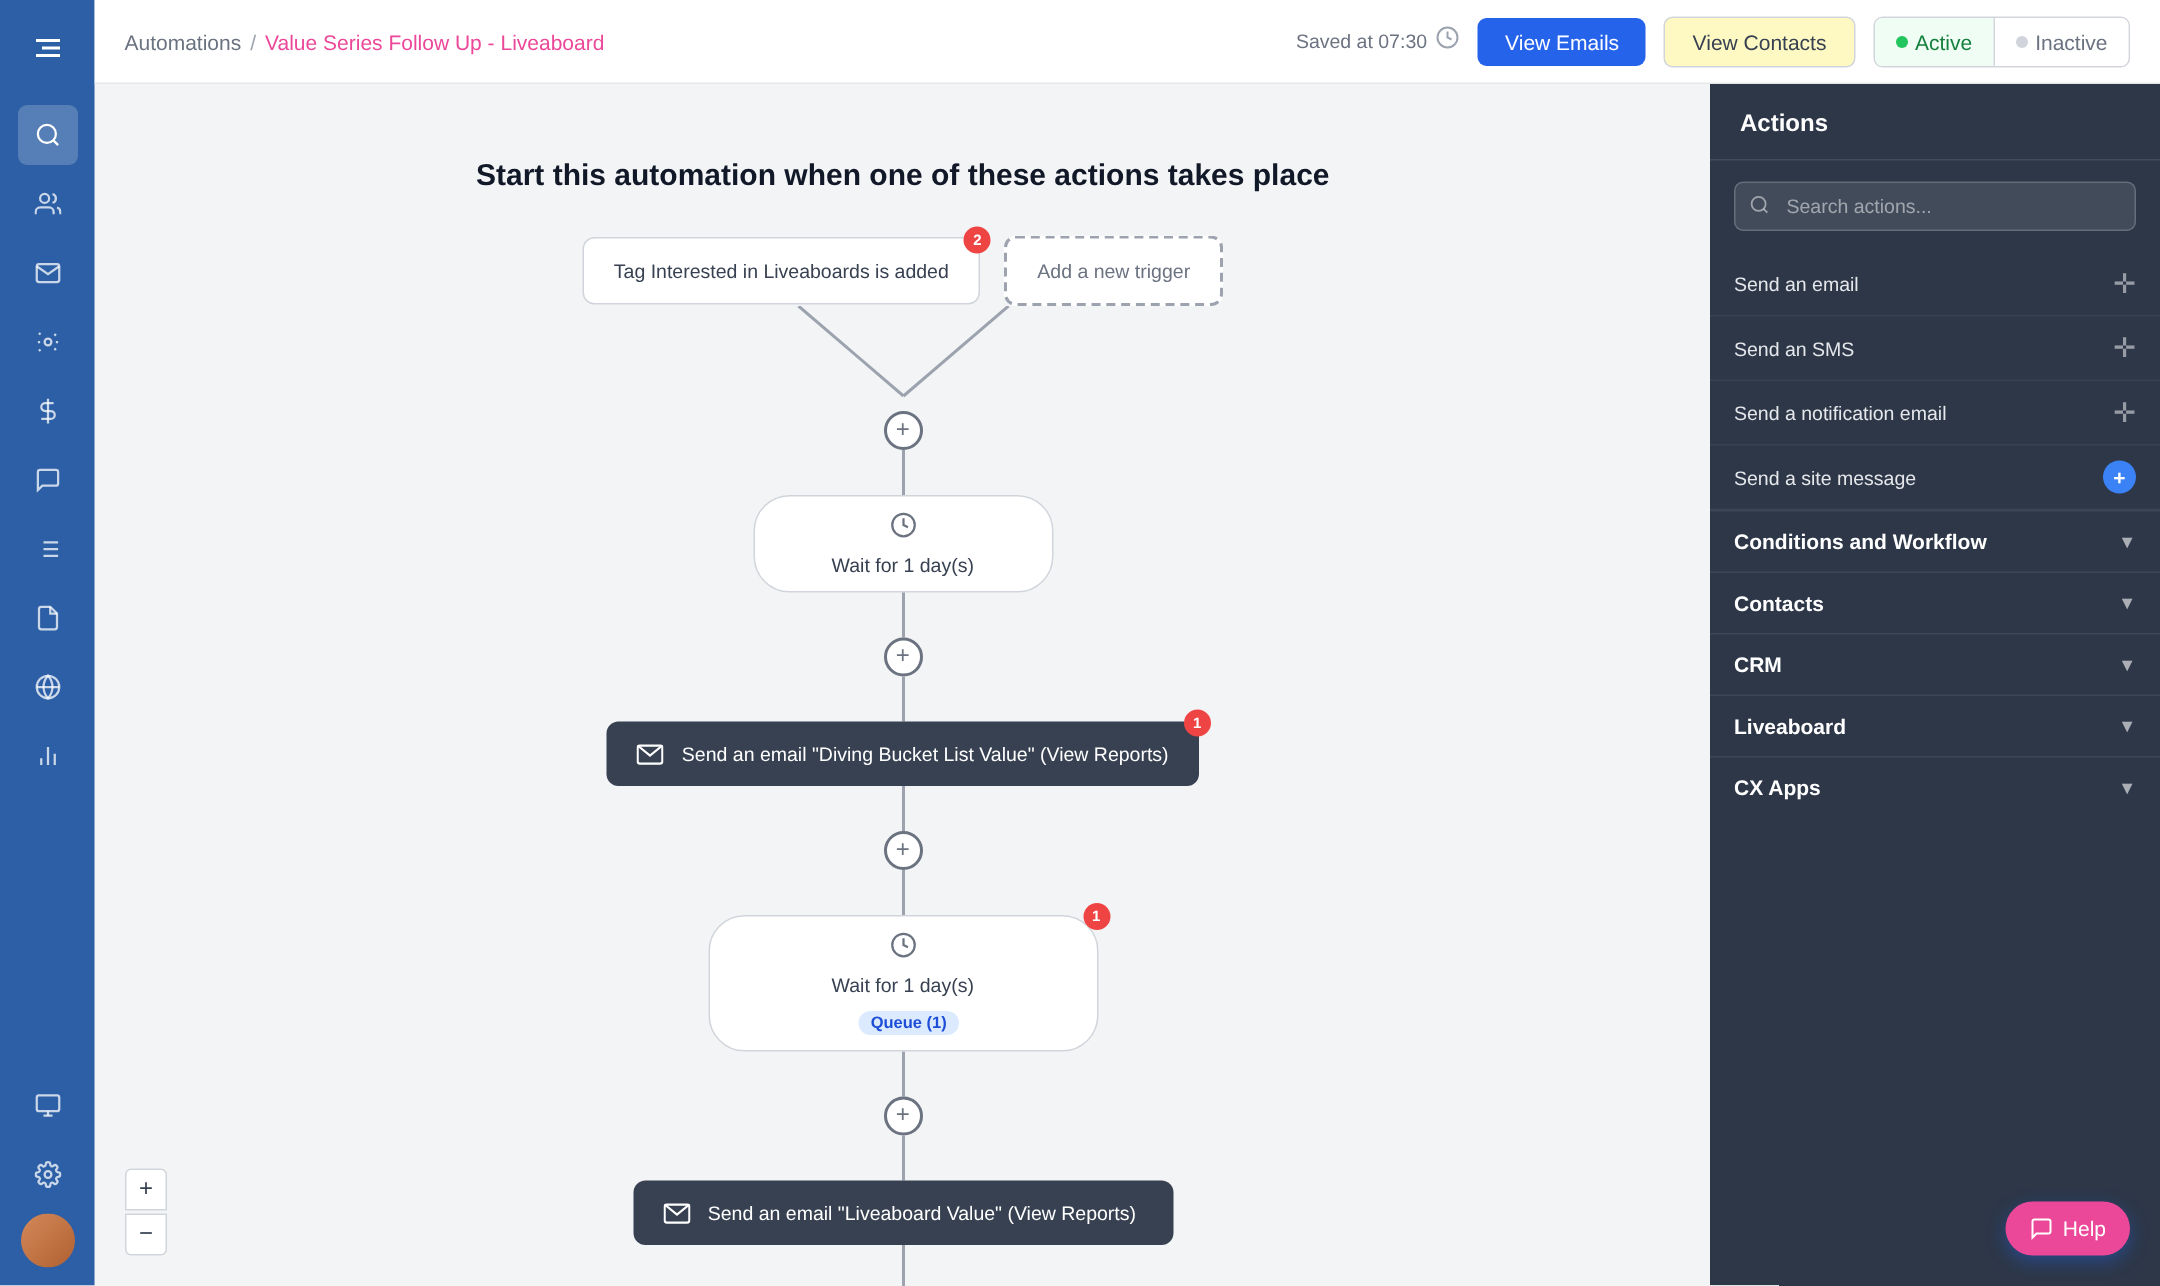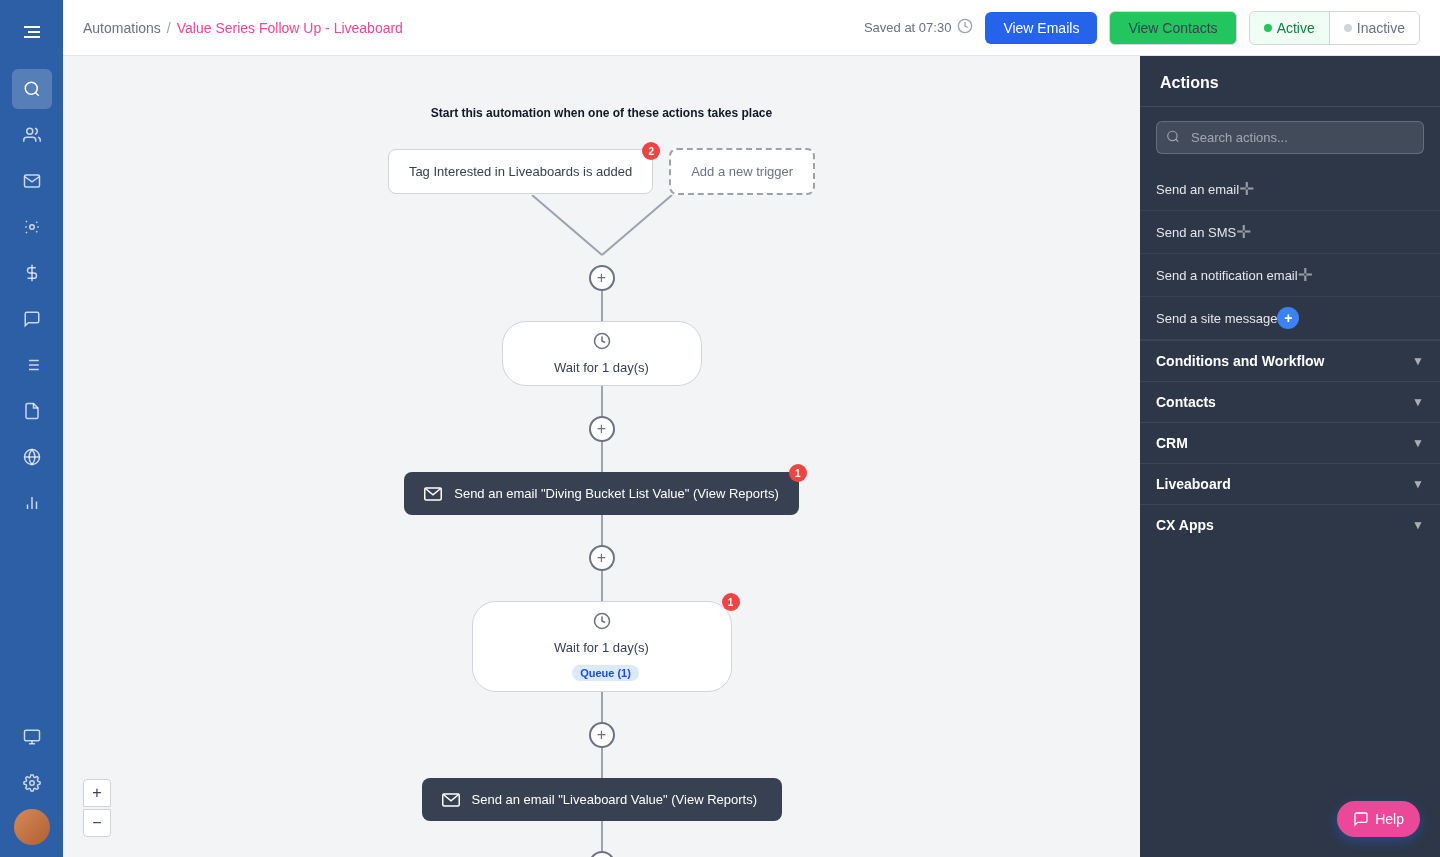--- a/index.html
+++ b/index.html
@@ -104,21 +104,21 @@
       padding: 8px 18px;
       border-radius: 6px;
       font-size: 14px;
       font-weight: 500;
       cursor: pointer;
       display: flex;
       align-items: center;
       gap: 6px;
     }
     .btn-view-contacts {
-      background: #22c55e;
+      background: #fef9c3;
       color: #374151;
       border: 1px solid #d1d5db;
       padding: 8px 18px;
       border-radius: 6px;
       font-size: 14px;
       font-weight: 500;
       cursor: pointer;
     }
     .status-group {
       display: flex;
@@ -171,21 +171,21 @@
     
     .automation-canvas {
       display: flex;
       flex-direction: column;
       align-items: center;
       padding: 20px;
       min-height: 900px;
     }
 
     .canvas-title {
-      font-size: 12px;
+      font-size: 20px;
       font-weight: 600;
       color: #111827;
       margin-bottom: 28px;
       text-align: center;
     }
 
     
     .trigger-row {
       display: flex;
       gap: 16px;
@@ -347,20 +347,21 @@
       font-weight: 600;
     }
     .chevron {
       color: rgba(255,255,255,0.6);
       font-size: 12px;
     }
 
     .action-item {
       display: flex;
       align-items: center;
+      justify-content: space-between;
       padding: 10px 16px;
       cursor: pointer;
       border-bottom: 1px solid rgba(255,255,255,0.06);
     }
     .action-label {
       color: #e5e7eb;
       font-size: 13px;
     }
     .action-plus {
       color: rgba(255,255,255,0.5);

